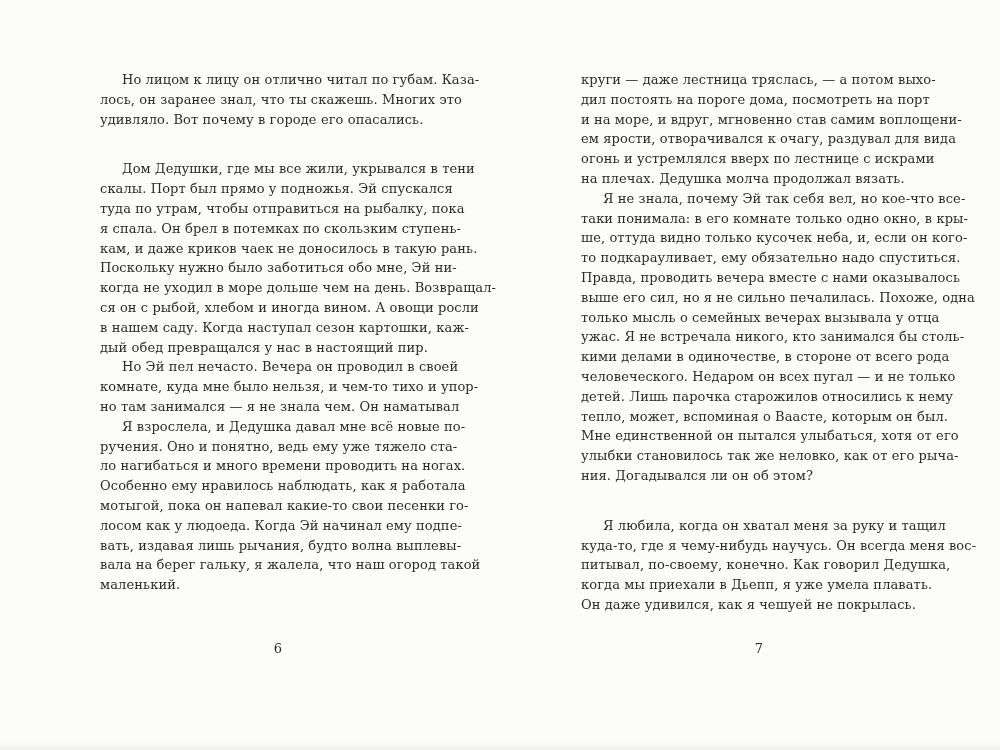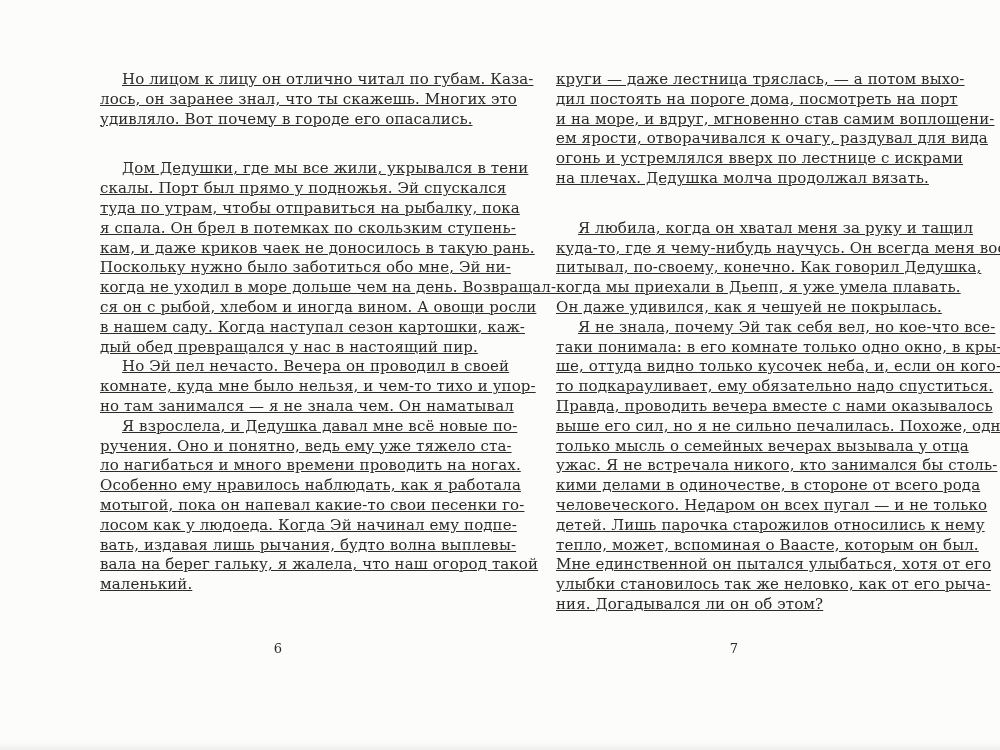--- a/index.html
+++ b/index.html
@@ -27,34 +27,33 @@
     height: 8px;
     background: linear-gradient(to bottom, rgba(0,0,0,0), rgba(0,0,0,0.05));
     pointer-events: none;
   }
   .page {
     position: absolute;
     top: 0;
     height: 750px;
   }
   .page-left  { left: 100px; width: 356px; }
-  .page-right { left: 556px; width: 356px; }
+  .page-right { left: 581px; width: 356px; }
   .text-block {
     position: absolute;
     top: 70px;
     left: 0;
     right: 0;
   }
   .para {
     margin: 0;
-    font-size: 15px;
+    font-size: 13px;
     line-height: 19.8px;
     white-space: pre;       
     letter-spacing: 0.1px;
-    text-decoration: underline;
   }
   .para.indent { text-indent: 22px; }
   .para.gap    { margin-top: 30px; }
   .page-number {
     position: absolute;
     top: 641px;
     left: 0;
     width: 100%;
     text-align: center;
     font-size: 13px;
@@ -98,37 +97,37 @@
   </div>
 
   <div class="page page-right">
     <div class="text-block">
       <p class="para">круги — даже лестница тряслась, — а потом выхо-
 дил постоять на пороге дома, посмотреть на порт
 и на море, и вдруг, мгновенно став самим воплощени-
 ем ярости, отворачивался к очагу, раздувал для вида
 огонь и устремлялся вверх по лестнице с искрами
 на плечах. Дедушка молча продолжал вязать.</p>
-      <p class="para indent gap">Я любила, когда он хватал меня за руку и тащил
-куда-то, где я чему-нибудь научусь. Он всегда меня вос-
-питывал, по-своему, конечно. Как говорил Дедушка,
-когда мы приехали в Дьепп, я уже умела плавать.
-Он даже удивился, как я чешуей не покрылась.</p>
       <p class="para indent">Я не знала, почему Эй так себя вел, но кое-что все-
 таки понимала: в его комнате только одно окно, в кры-
 ше, оттуда видно только кусочек неба, и, если он кого-
 то подкарауливает, ему обязательно надо спуститься.
 Правда, проводить вечера вместе с нами оказывалось
 выше его сил, но я не сильно печалилась. Похоже, одна
 только мысль о семейных вечерах вызывала у отца
 ужас. Я не встречала никого, кто занимался бы столь-
 кими делами в одиночестве, в стороне от всего рода
 человеческого. Недаром он всех пугал — и не только
 детей. Лишь парочка старожилов относились к нему
 тепло, может, вспоминая о Ваасте, которым он был.
 Мне единственной он пытался улыбаться, хотя от его
 улыбки становилось так же неловко, как от его рыча-
 ния. Догадывался ли он об этом?</p>
+      <p class="para indent gap">Я любила, когда он хватал меня за руку и тащил
+куда-то, где я чему-нибудь научусь. Он всегда меня вос-
+питывал, по-своему, конечно. Как говорил Дедушка,
+когда мы приехали в Дьепп, я уже умела плавать.
+Он даже удивился, как я чешуей не покрылась.</p>
     </div>
     <div class="page-number">7</div>
   </div>
 
 </div>
 
 </body></html>

